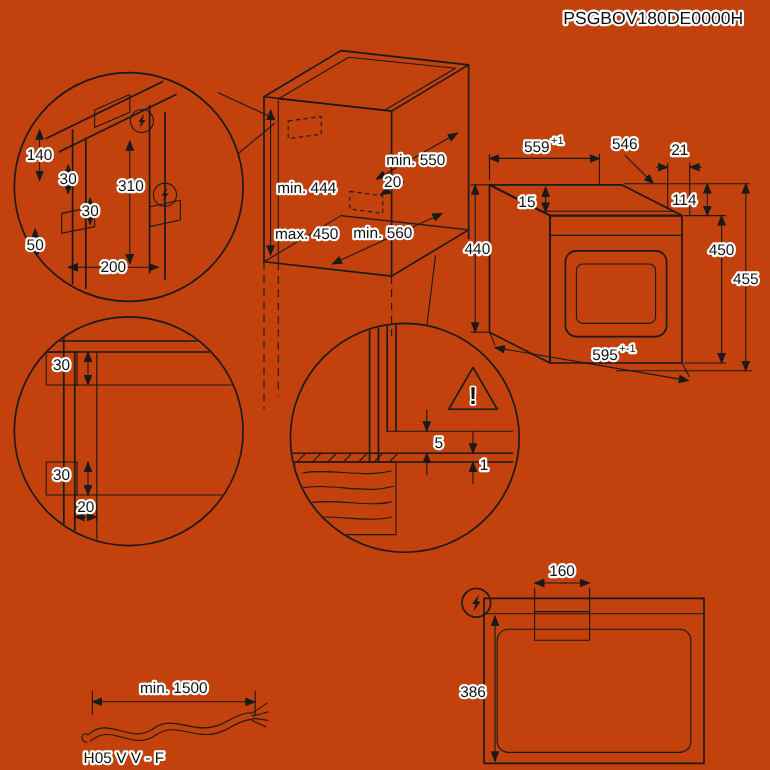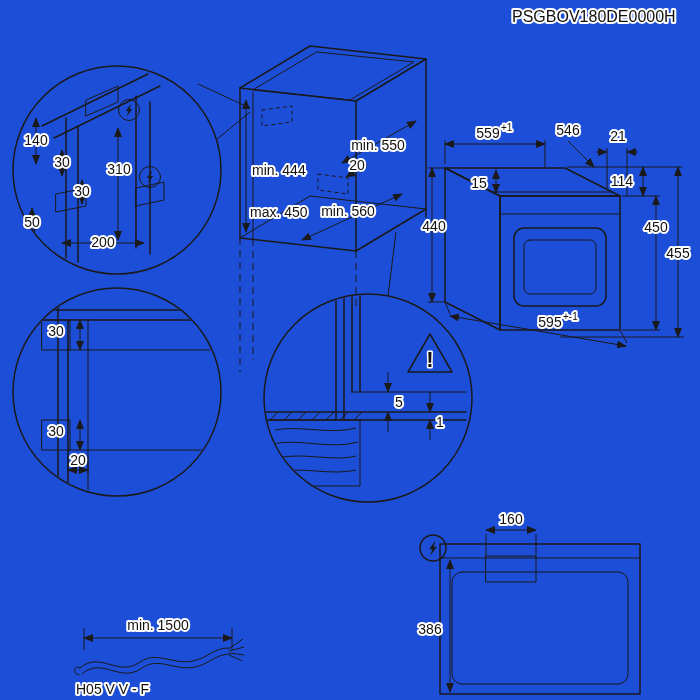--- a/index.html
+++ b/index.html
@@ -1,16 +1,16 @@
 <!DOCTYPE html>
 <html><head>
 <meta charset="utf-8">
 <style>
   html,body{margin:0;padding:0;background:#fff;}
-  .stage{width:700px;height:700px;position:relative;background:#1d4ed8;overflow:hidden;}
+  .stage{width:700px;height:700px;position:relative;background:#c2410c;overflow:hidden;}
   svg{display:block;}
   svg text{
     font-family:"Liberation Sans",sans-serif;
     font-size:14px;fill:#111;
     paint-order:stroke fill;stroke:#fff;stroke-width:4px;stroke-linejoin:round;
     text-anchor:middle;
   }
   text.start{text-anchor:start;}
   text.sup{font-size:10px;text-anchor:start;}
   text.big{font-size:16px;}

